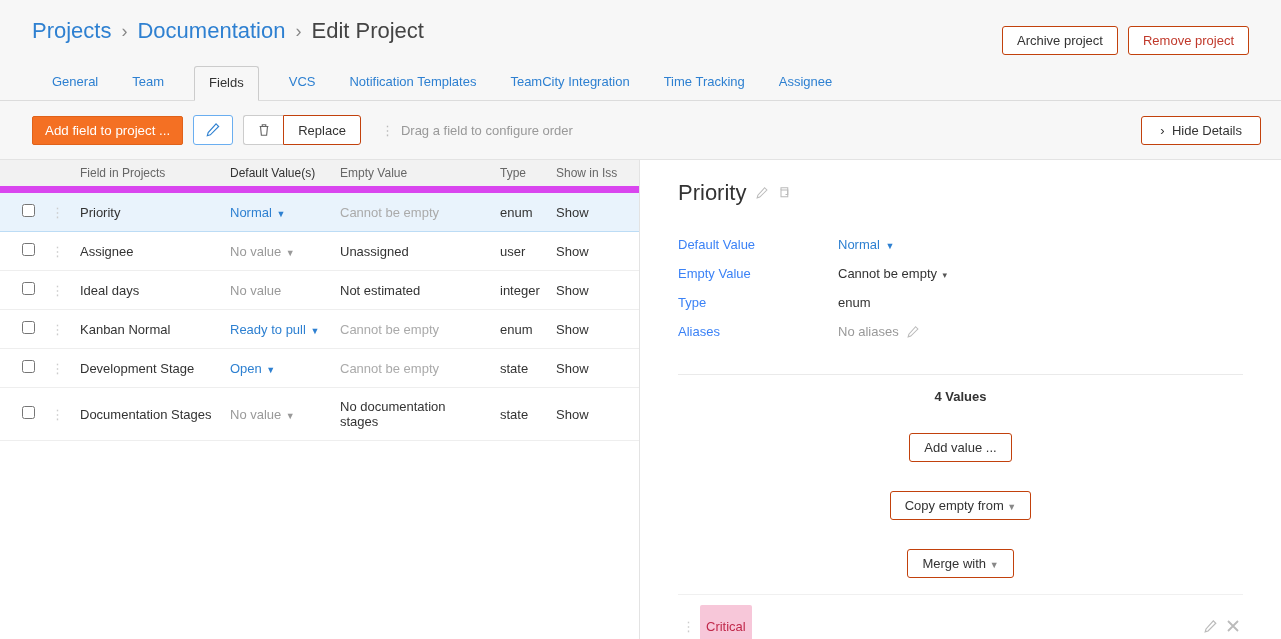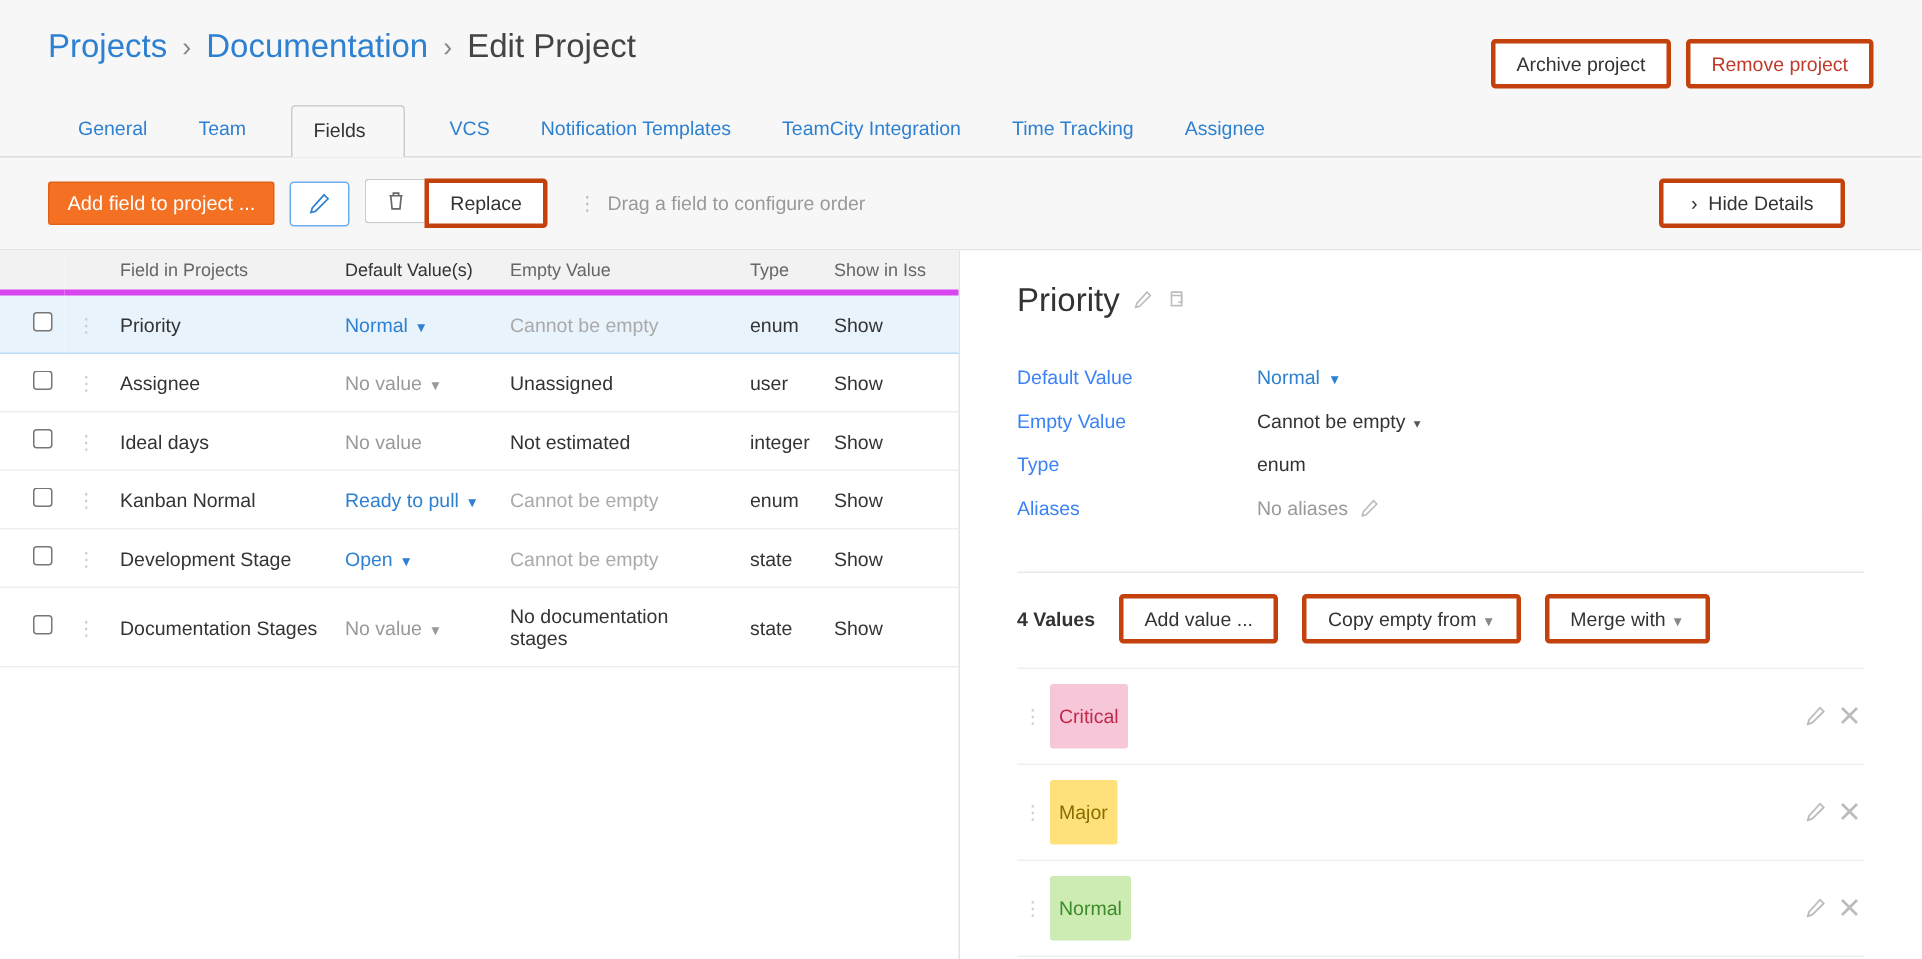--- a/index.html
+++ b/index.html
@@ -6,50 +6,50 @@
   body { font-family: Arial, Helvetica, sans-serif; font-size: 13px; color: #333; background: #f7f7f7; width: 1281px; }
   a { color: #1a73e8; text-decoration: none; cursor: pointer; }
 
   
   .header { display: flex; justify-content: space-between; align-items: flex-start; padding: 18px 32px 10px 32px; }
   .breadcrumb { font-size: 22px; display: flex; align-items: center; gap: 10px; }
   .breadcrumb .sep { color: #888; font-size: 18px; }
   .breadcrumb .crumb-link { color: #2e80d1; }
   .breadcrumb .crumb-current { color: #444; }
   .header-actions { display: flex; gap: 10px; margin-top: 8px; }
-  .btn { border: 3px solid #c2410c; background: #fff; border-radius: 3px; padding: 6px 14px; cursor: pointer; font-size: 13px; color: #333; }
+  .btn { border: 1px solid #c2410c; background: #fff; border-radius: 3px; padding: 6px 14px; cursor: pointer; font-size: 13px; color: #333; }
   .btn-danger { color: #c0392b; }
 
   
   .tabs { display: flex; gap: 26px; padding: 0 48px; border-bottom: 1px solid #dcdcdc; }
   .tab { padding: 8px 4px 10px; color: #2e80d1; cursor: pointer; position: relative; top: 1px; }
-  .tab.active { color: #333; border: 1px solid #ccc; border-bottom: 1px solid #f7f7f7; border-radius: 3px 3px 0 0; padding-left: 14px; padding-right: 25px; background: #f7f7f7; }
-
-  
-  .toolbar { display: flex; align-items: center; padding: 14px 51px 14px 32px; gap: 10px; }
+  .tab.active { color: #333; border: 1px solid #ccc; border-bottom: 1px solid #f7f7f7; border-radius: 3px 3px 0 0; padding-left: 14px; padding-right: 14px; background: #f7f7f7; }
+
+  
+  .toolbar { display: flex; align-items: center; padding: 14px 20px 14px 32px; gap: 10px; }
   .btn-primary { background: #f47023; color: #fff; border: 1px solid #e0621a; border-radius: 2px; padding: 6px 12px; cursor: pointer; min-width: 140px; text-align: center; }
   .icon-btn { width: 40px; height: 30px; border: 1px solid #ccc; background: #fff; border-radius: 3px; display: inline-flex; align-items: center; justify-content: center; cursor: pointer; }
   .icon-btn.active { border-color: #6aaef0; color: #2e80d1; }
   .group { display: inline-flex; }
   .group .icon-btn { border-radius: 0; border-right: none; }
   .group .icon-btn:first-child { border-top-left-radius: 3px; border-bottom-left-radius: 3px; }
   .group .btn { border-radius: 0 3px 3px 0; }
   .toolbar-hint { color: #999; margin-left: 10px; display: flex; align-items: center; gap: 6px; }
   .drag-dots { letter-spacing: 1px; color: #bbb; }
   .toolbar-spacer { flex: 1; }
   .btn-wide { padding: 6px 18px; }
 
   
   .main { display: flex; border-top: 1px solid #e3e3e3; }
   .left { flex: 0 0 640px; background: #fff; border-right: 1px solid #e3e3e3; }
   .right { flex: 1; background: #fff; padding: 20px 38px; }
 
   
   table { width: 100%; border-collapse: collapse; }
-  thead th { background: #f2f2f2; font-weight: normal; color: #666; font-size: 12px; text-align: left; padding: 6px 8px; border-bottom: 4px solid #d946ef; }
+  thead th { background: #f2f2f2; font-weight: normal; color: #666; font-size: 12px; text-align: left; padding: 6px 8px; border-bottom: 7px solid #d946ef; }
   tbody td { padding: 11px 8px; border-bottom: 1px solid #eee; vertical-align: middle; }
   tbody tr.selected { background: #e9f3fc; }
   tbody tr.selected td { border-top: 1px solid #bcdcf5; border-bottom: 1px solid #bcdcf5; }
   .col-check { width: 34px; text-align: center; padding-left: 22px; }
   .col-drag { width: 16px; color: #ccc; }
   .col-field { width: 150px; }
   .col-default { width: 110px; color: #333; }
   .col-empty { width: 160px; }
   .col-type { width: 56px; }
   .col-show { }
@@ -62,21 +62,21 @@
   
   .panel-title { font-size: 22px; color: #333; display: flex; align-items: center; gap: 10px; margin-bottom: 24px; }
   .mini-icon { color: #bbb; cursor: pointer; font-size: 13px; }
   .prop-row { display: flex; padding: 7px 0; }
   .prop-label { width: 160px; color: #3b82f6; }
   .prop-value {}
   .prop-value .caret { font-size: 9px; margin-left: 3px; }
   .no-aliases { color: #999; }
 
   .values-section { margin-top: 28px; border-top: 1px solid #eaeaea; padding-top: 14px; }
-  .values-header { display: flex; align-items: center; gap: 16px; margin-bottom: 16px; }
+  .values-header { display: flex; align-items: center; gap: 29px; margin-bottom: 16px; flex-direction: column; }
   .values-count { font-weight: bold; }
   .values-list { }
   .value-row { display: flex; align-items: center; padding: 10px 4px; border-bottom: 1px solid #f0f0f0; }
   .value-row:first-child { border-top: 1px solid #f0f0f0; }
   .value-drag { color: #ccc; width: 18px; }
   .value-tag { padding: 14px 6px; border-radius: 2px; font-size: 13px; }
   .value-actions { margin-left: auto; display: flex; gap: 10px; color: #bbb; }
   .value-actions span { cursor: pointer; }
 
   .chevron { display: inline-block; }

